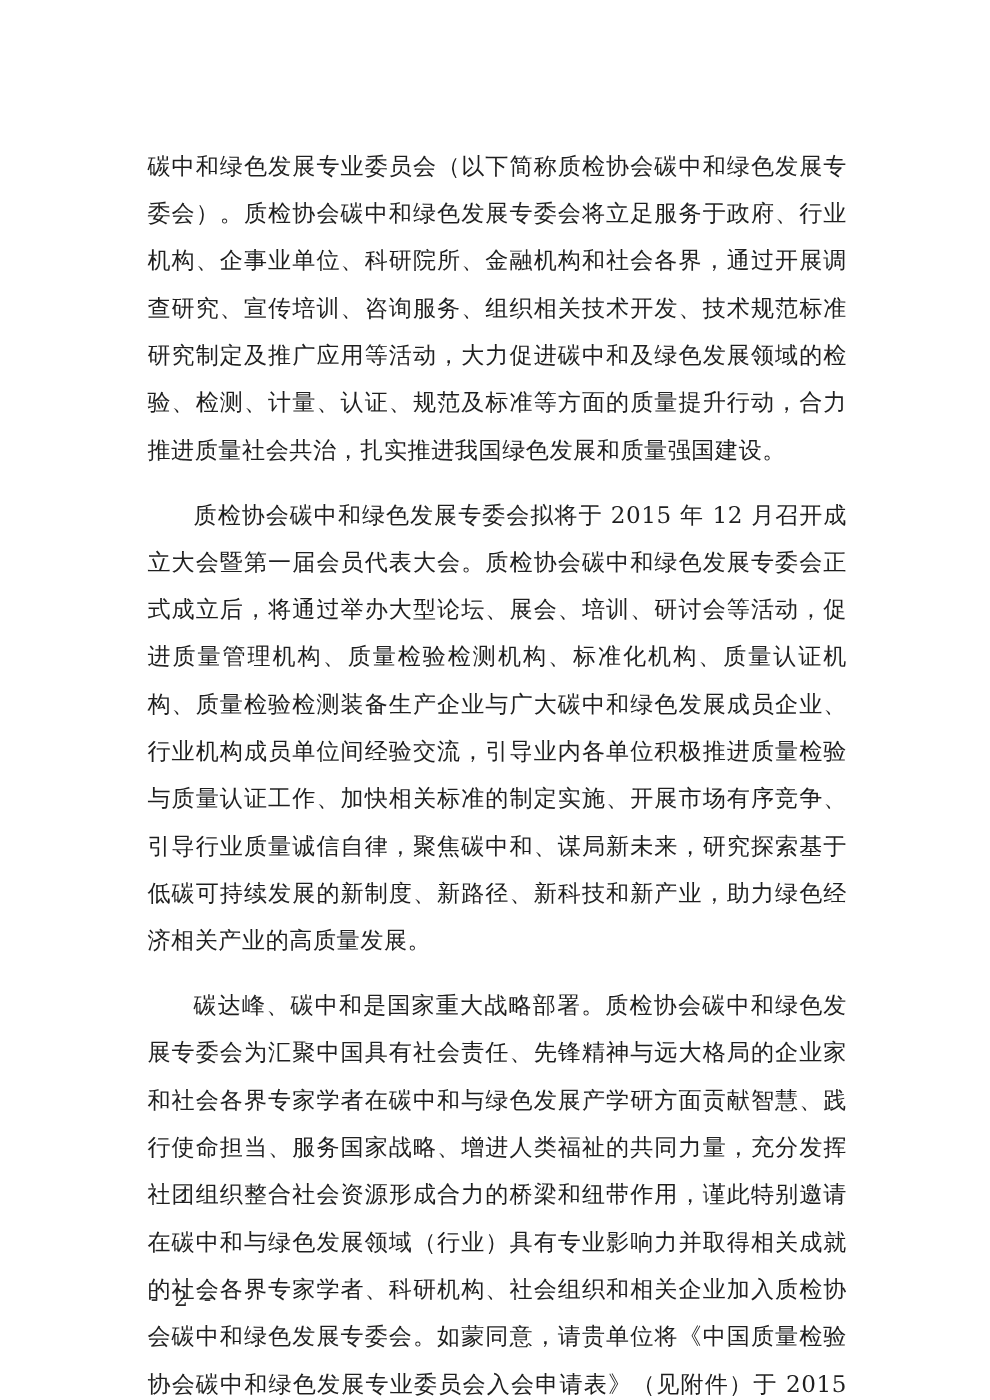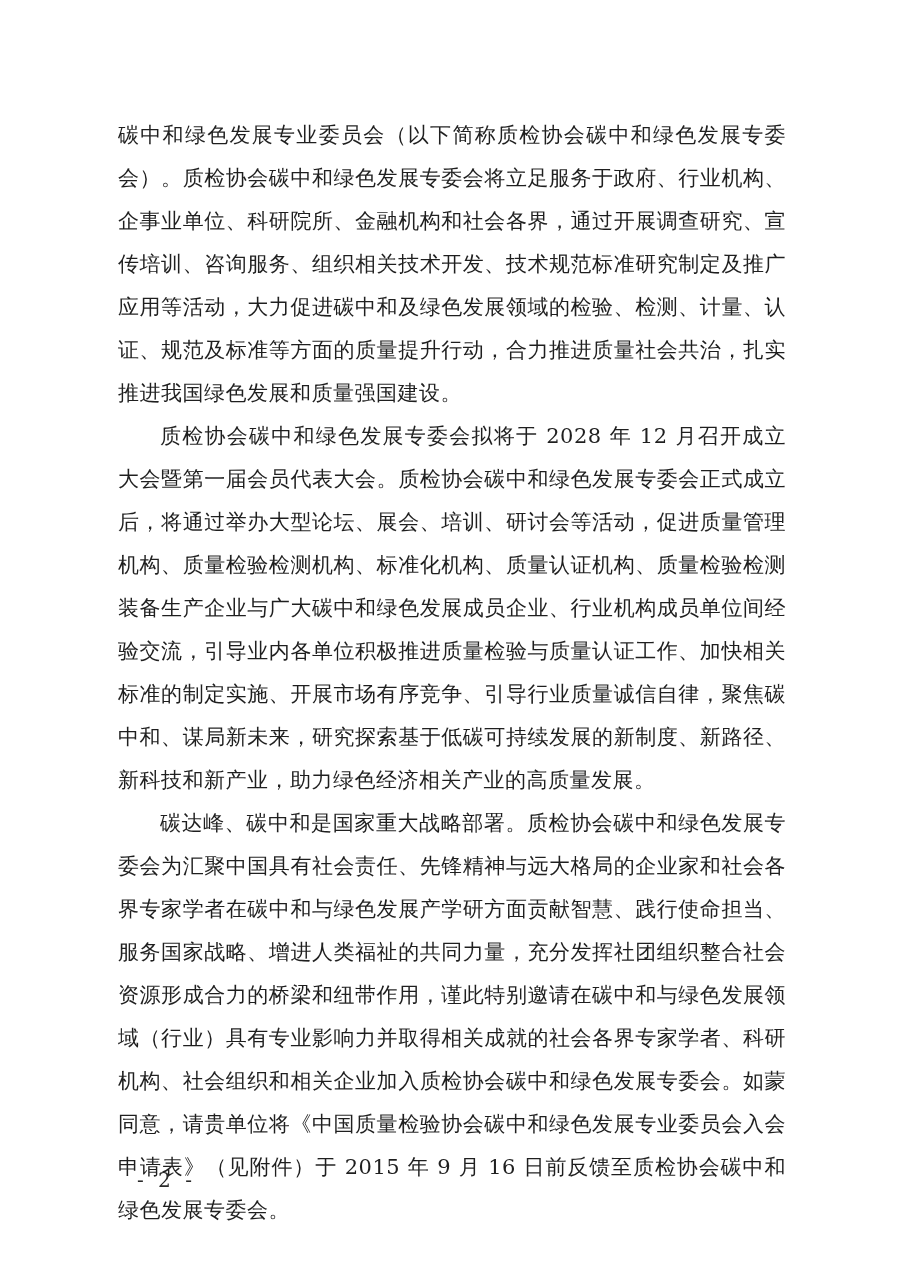--- a/index.html
+++ b/index.html
@@ -20,21 +20,21 @@
     top: 114px;
     left: 118px;
     width: 668px;
     color: #1f1f1f;
     font-size: 21px;
     line-height: 43px;
     text-align: justify;
     letter-spacing: 0.5px;
   }
   .para {
-    margin: 0;
+    margin: 16px;
     padding: 0;
   }
   .para.indent {
     text-indent: 2em;
   }
   .page-number {
     position: absolute;
     left: 137px;
     top: 1168px;
     color: #2a2a2a;
@@ -42,17 +42,17 @@
     letter-spacing: 4px;
     white-space: pre;
   }
 </style>
 </head>
 <body>
 
 <div class="page">
   <div class="content">
     <p class="para">碳中和绿色发展专业委员会（以下简称质检协会碳中和绿色发展专委会）。质检协会碳中和绿色发展专委会将立足服务于政府、行业机构、企事业单位、科研院所、金融机构和社会各界，通过开展调查研究、宣传培训、咨询服务、组织相关技术开发、技术规范标准研究制定及推广应用等活动，大力促进碳中和及绿色发展领域的检验、检测、计量、认证、规范及标准等方面的质量提升行动，合力推进质量社会共治，扎实推进我国绿色发展和质量强国建设。</p>
-    <p class="para indent">质检协会碳中和绿色发展专委会拟将于 2028 年 12 月召开成立大会暨第一届会员代表大会。质检协会碳中和绿色发展专委会正式成立后，将通过举办大型论坛、展会、培训、研讨会等活动，促进质量管理机构、质量检验检测机构、标准化机构、质量认证机构、质量检验检测装备生产企业与广大碳中和绿色发展成员企业、行业机构成员单位间经验交流，引导业内各单位积极推进质量检验与质量认证工作、加快相关标准的制定实施、开展市场有序竞争、引导行业质量诚信自律，聚焦碳中和、谋局新未来，研究探索基于低碳可持续发展的新制度、新路径、新科技和新产业，助力绿色经济相关产业的高质量发展。</p>
+    <p class="para indent">质检协会碳中和绿色发展专委会拟将于 2015 年 12 月召开成立大会暨第一届会员代表大会。质检协会碳中和绿色发展专委会正式成立后，将通过举办大型论坛、展会、培训、研讨会等活动，促进质量管理机构、质量检验检测机构、标准化机构、质量认证机构、质量检验检测装备生产企业与广大碳中和绿色发展成员企业、行业机构成员单位间经验交流，引导业内各单位积极推进质量检验与质量认证工作、加快相关标准的制定实施、开展市场有序竞争、引导行业质量诚信自律，聚焦碳中和、谋局新未来，研究探索基于低碳可持续发展的新制度、新路径、新科技和新产业，助力绿色经济相关产业的高质量发展。</p>
     <p class="para indent">碳达峰、碳中和是国家重大战略部署。质检协会碳中和绿色发展专委会为汇聚中国具有社会责任、先锋精神与远大格局的企业家和社会各界专家学者在碳中和与绿色发展产学研方面贡献智慧、践行使命担当、服务国家战略、增进人类福祉的共同力量，充分发挥社团组织整合社会资源形成合力的桥梁和纽带作用，谨此特别邀请在碳中和与绿色发展领域（行业）具有专业影响力并取得相关成就的社会各界专家学者、科研机构、社会组织和相关企业加入质检协会碳中和绿色发展专委会。如蒙同意，请贵单位将《中国质量检验协会碳中和绿色发展专业委员会入会申请表》（见附件）于 2015 年 9 月 16 日前反馈至质检协会碳中和绿色发展专委会。</p>
   </div>
   <div class="page-number">- 2 -</div>
 </div>
 
 </body></html>

